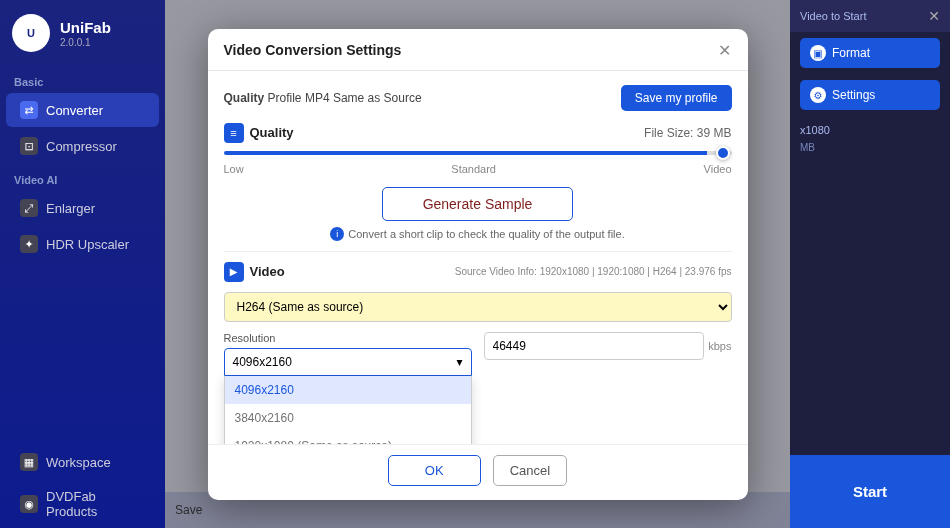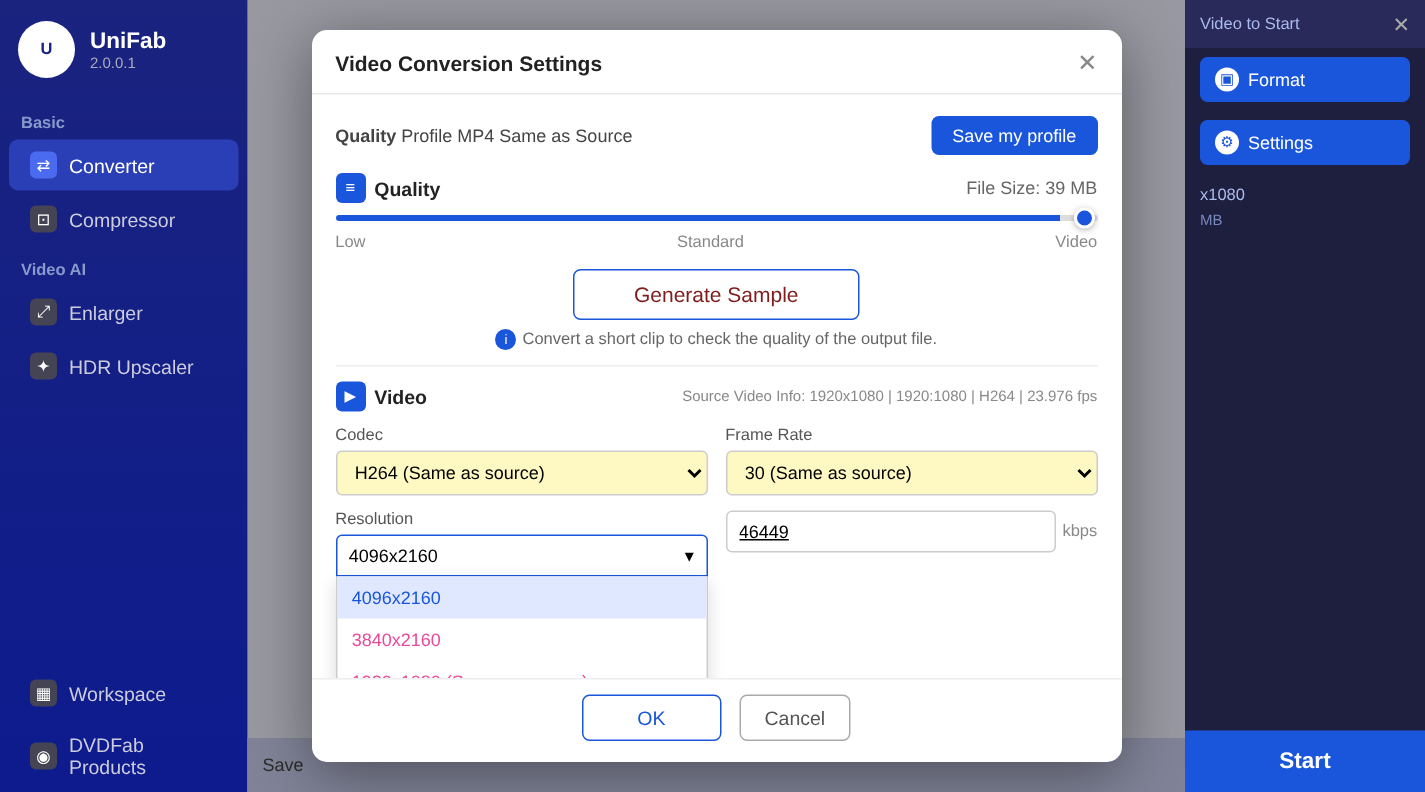--- a/index.html
+++ b/index.html
@@ -120,21 +120,21 @@
       color: #7788bb;
       font-size: 10px;
     }
     .start-btn {
       position: absolute;
       bottom: 0; right: 0;
       width: 160px;
       background: #1a56db;
       color: #fff;
       border: none;
-      padding: 12px;
+      padding: 28px;
       font-size: 15px;
       font-weight: 600;
       cursor: pointer;
       text-align: center;
     }
 
     
     .app-bg {
       position: absolute;
       left: 165px; top: 0;
@@ -352,21 +352,20 @@
       display: flex;
       align-items: center;
       gap: 4px;
     }
     .form-input {
       flex: 1;
       padding: 6px 8px;
       border: 1px solid #ccc;
       border-radius: 4px;
       font-size: 12px;
-      text-decoration: underline;
     }
     .kbps-label { font-size: 11px; color: #888; }
 
     
     .dropdown-container {
       position: relative;
     }
     .dropdown-trigger {
       width: 100%;
       padding: 6px 8px;
@@ -386,21 +385,21 @@
       background: #fff;
       border: 1px solid #ccc;
       border-top: none;
       border-radius: 0 0 4px 4px;
       z-index: 20;
       box-shadow: 0 4px 12px rgba(0,0,0,0.15);
     }
     .dropdown-item {
       padding: 7px 10px;
       font-size: 12px;
-      color: #ec4899;
+      color: #737373;
       cursor: pointer;
     }
     .dropdown-item.selected { background: #e0e8ff; color: #1a56db; }
 
     .checkbox-row {
       display: flex;
       align-items: center;
       gap: 6px;
       margin: 8px 0;
     }
@@ -544,26 +543,21 @@
       <div class="video-header">
         <div class="video-label-row">
           <div class="video-icon">▶</div>
           <span class="video-label">Video</span>
         </div>
         <span class="source-info">Source Video Info: 1920x1080 | 1920:1080 | H264 | 23.976 fps</span>
       </div>
 
       <div class="form-row">
         <div class="form-col">
-          <div class="form-label">Codec</div>
           <select class="form-select"><option>H264 (Same as source)</option></select>
-        </div>
-        <div class="form-col">
-          <div class="form-label">Frame Rate</div>
-          <select class="form-select"><option>30 (Same as source)</option></select>
         </div>
       </div>
 
       <div class="form-row">
         <div class="form-col">
           <div class="form-label">Resolution</div>
           <div class="dropdown-container">
             <div class="dropdown-trigger">
               <span>4096x2160</span>
               <span>▾</span>

